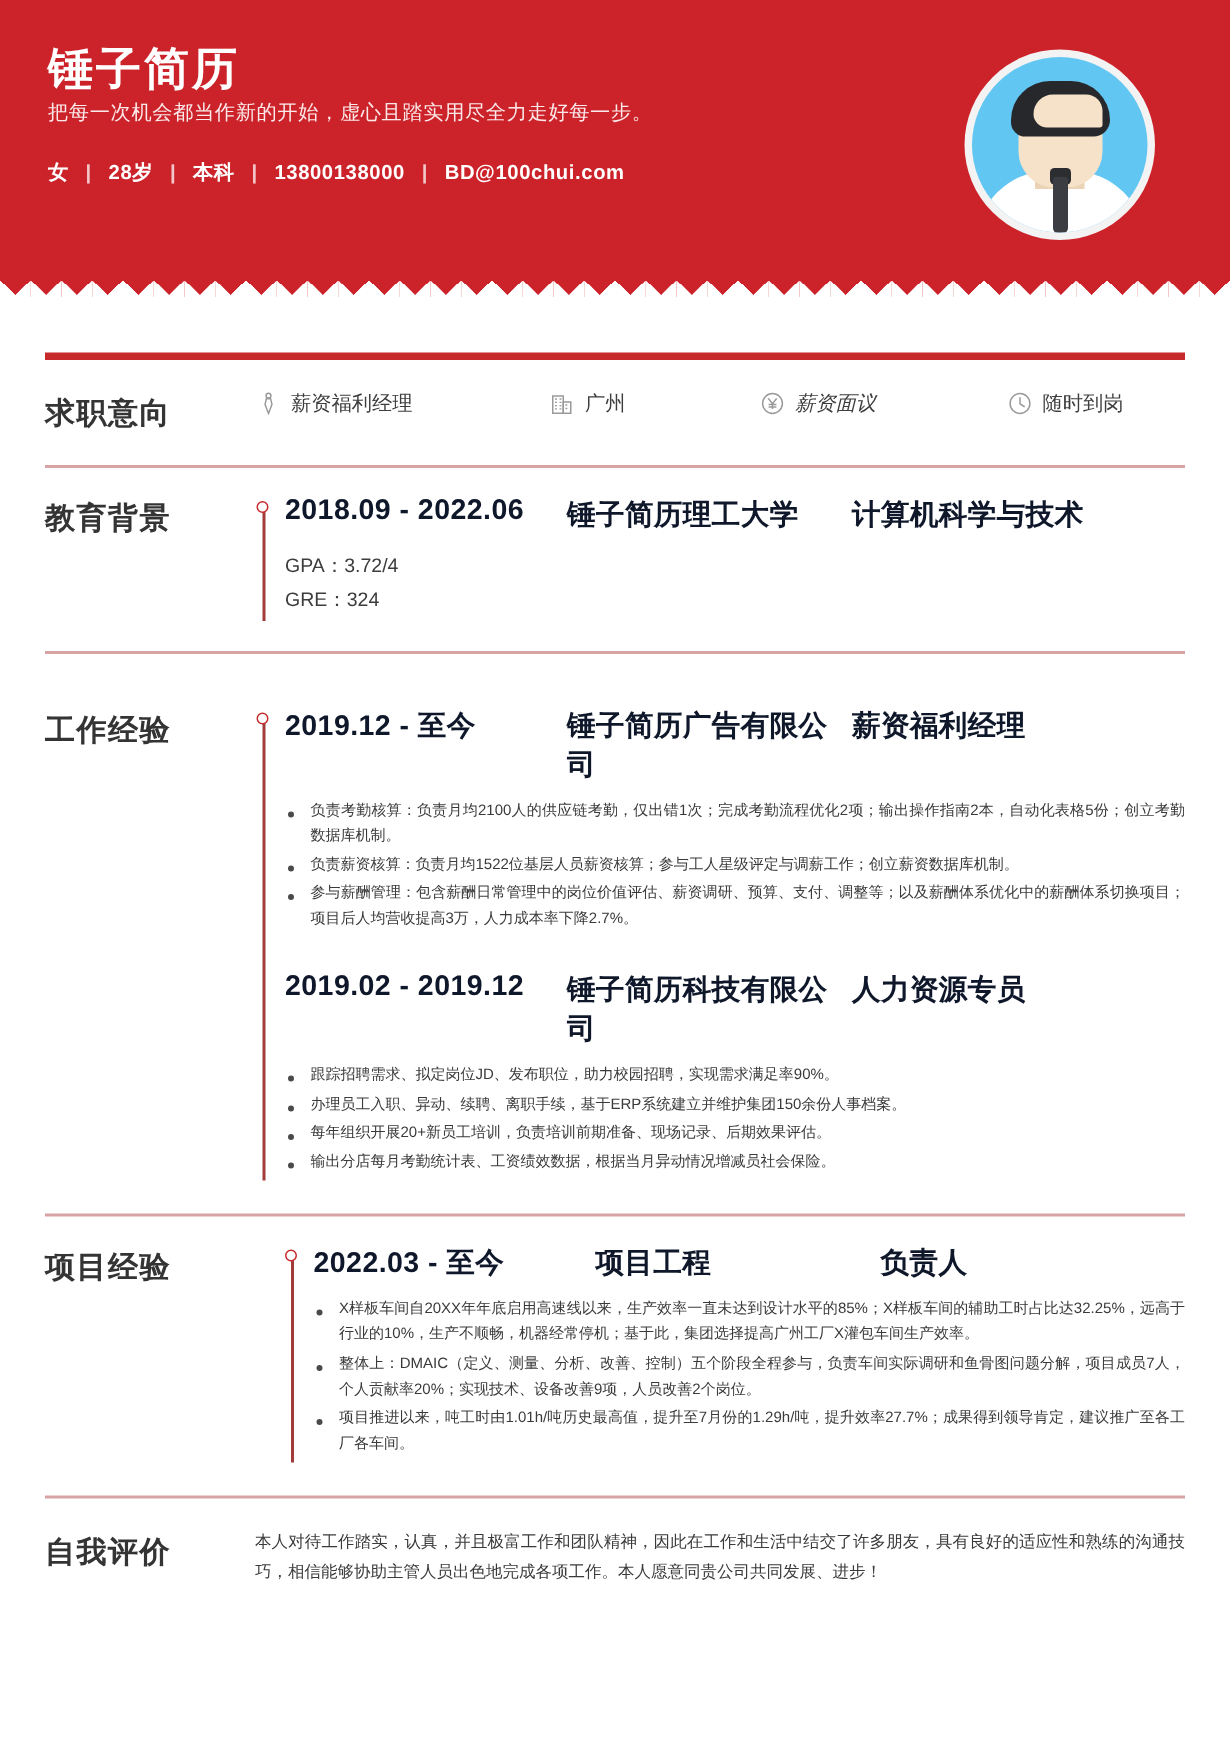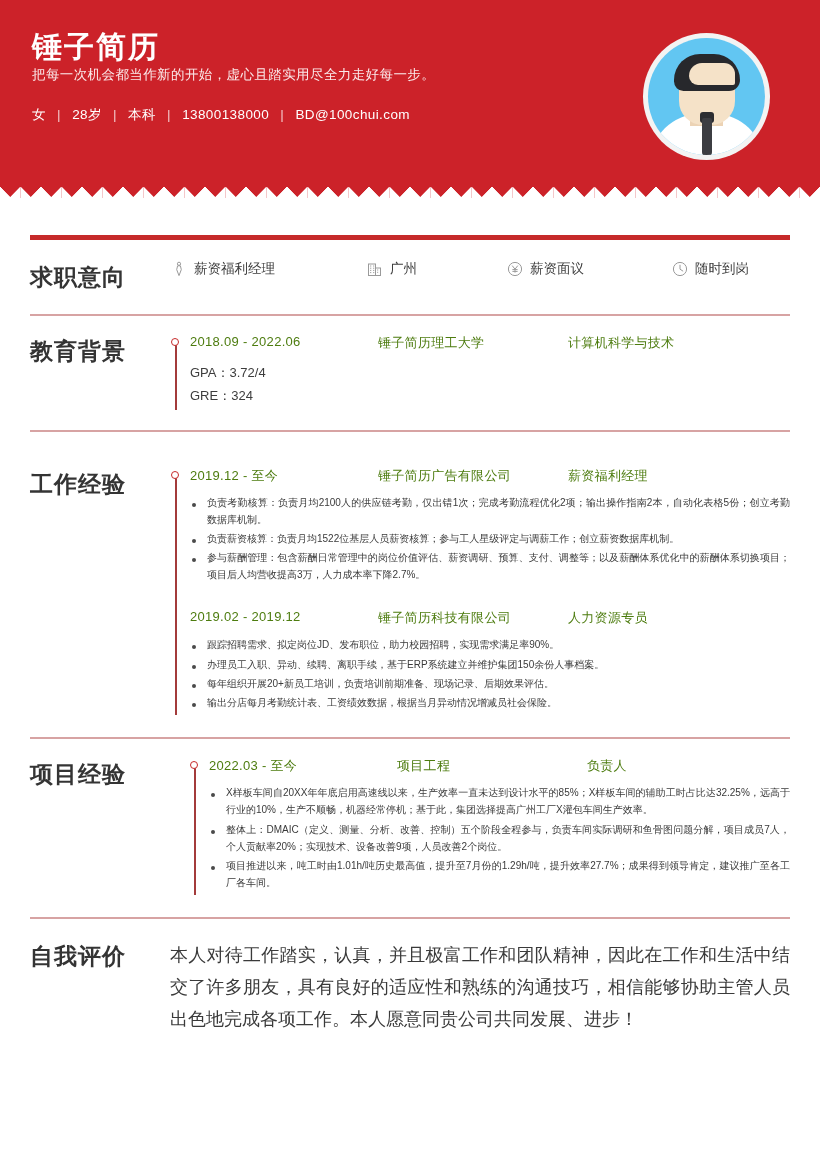--- a/index.html
+++ b/index.html
@@ -33,20 +33,21 @@
     font-size: 13.5px;
     color: #fbe9ea;
     letter-spacing: 0.4px;
     line-height: 1.4;
   }
   .meta {
     margin-top: 22px;
     font-size: 13.5px;
     color: #ffffff;
     letter-spacing: 0.4px;
+    font-weight: bold;
   }
   .meta .sep { display: inline-block; margin: 0 7px; color: #f3c7c9; }
 
   
   .zigzag {
     position: absolute;
     left: 0;
     bottom: 0;
     width: 820px;
     height: 14px;
@@ -147,21 +148,21 @@
   }
   .rule-light {
     width: 760px; height: 2px;
     background: #d7a3a3;
   }
 
   .section { display: flex; width: 760px; }
   .sec-title {
     width: 140px;
     flex: 0 0 140px;
-    font-size: 23px;
+    font-size: 20px;
     font-weight: bold;
     color: #343434;
     letter-spacing: 1px;
     padding-top: 2px;
     font-family: Liberation Mono, monospace;
   }
   .sec-body { flex: 1 1 auto; position: relative; }
 
   
   .sec-intent { padding: 20px 0 21px 0; }
@@ -175,44 +176,44 @@
   .intent-item .ii-icon {
     width: 17px; height: 17px;
     margin-right: 7px;
     display: inline-flex;
     align-items: center;
     justify-content: center;
     flex: 0 0 17px;
   }
   .intent-item:nth-child(1) { width: 196px; }
   .intent-item:nth-child(2) { width: 140px; }
-  .intent-item:nth-child(3) { width: 165px; }
+  .intent-item:nth-child(3) { width: 165px; font-style: italic; }
 
   
   .timeline { position: relative; padding-left: 20px; }
   .tl-line {
     position: absolute;
     left: 5px; top: 8px; bottom: 0;
     width: 1.5px;
     background: #a33b3b;
   }
   .tl-dot {
     position: absolute;
     left: 1px; top: 4px;
     width: 8px; height: 8px;
     border: 1.5px solid #c62a2a;
     border-radius: 50%;
     background: #ffffff;
   }
 
   .entry-head {
     display: flex;
-    font-size: 13px;
-    font-weight: normal;
-    color: #4d7c0f;
+    font-size: 19px;
+    font-weight: bold;
+    color: #0f172a;
     letter-spacing: 0.3px;
   }
   .eh-date { width: 188px; flex: 0 0 188px; }
   .eh-org  { width: 190px; flex: 0 0 190px; }
   .eh-role { flex: 1 1 auto; }
 
   .sub-lines { margin-top: 10px; font-size: 13px; color: #3d3d3d; line-height: 1.75; }
 
   ul.points { list-style: none; margin: 9px 0 0 0; padding: 0; }
   ul.points > li {
@@ -235,21 +236,21 @@
 
   .entry { padding-bottom: 2px; }
   .entry + .entry { margin-top: 22px; }
 
   .sec-edu  { padding: 18px 0 20px 0; }
   .sec-work { padding: 35px 0 22px 0; }
   .sec-proj { padding: 18px 0 22px 0; gap: 19px; }
   .sec-self { padding: 20px 0 20px 0; }
 
   .self-text {
-    font-size: 18px;
+    font-size: 11px;
     line-height: 1.78;
     color: #3a3a3a;
     text-align: justify;
   }
 </style>
 </head>
 <body>
 
 <div class="page">
 

